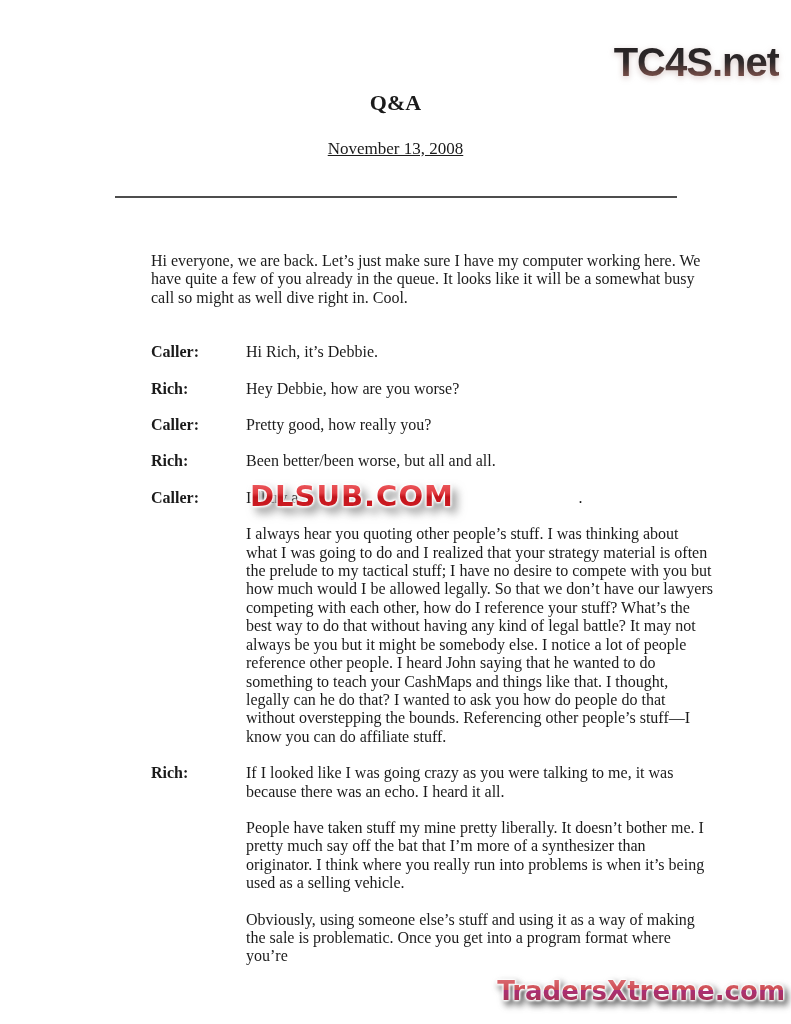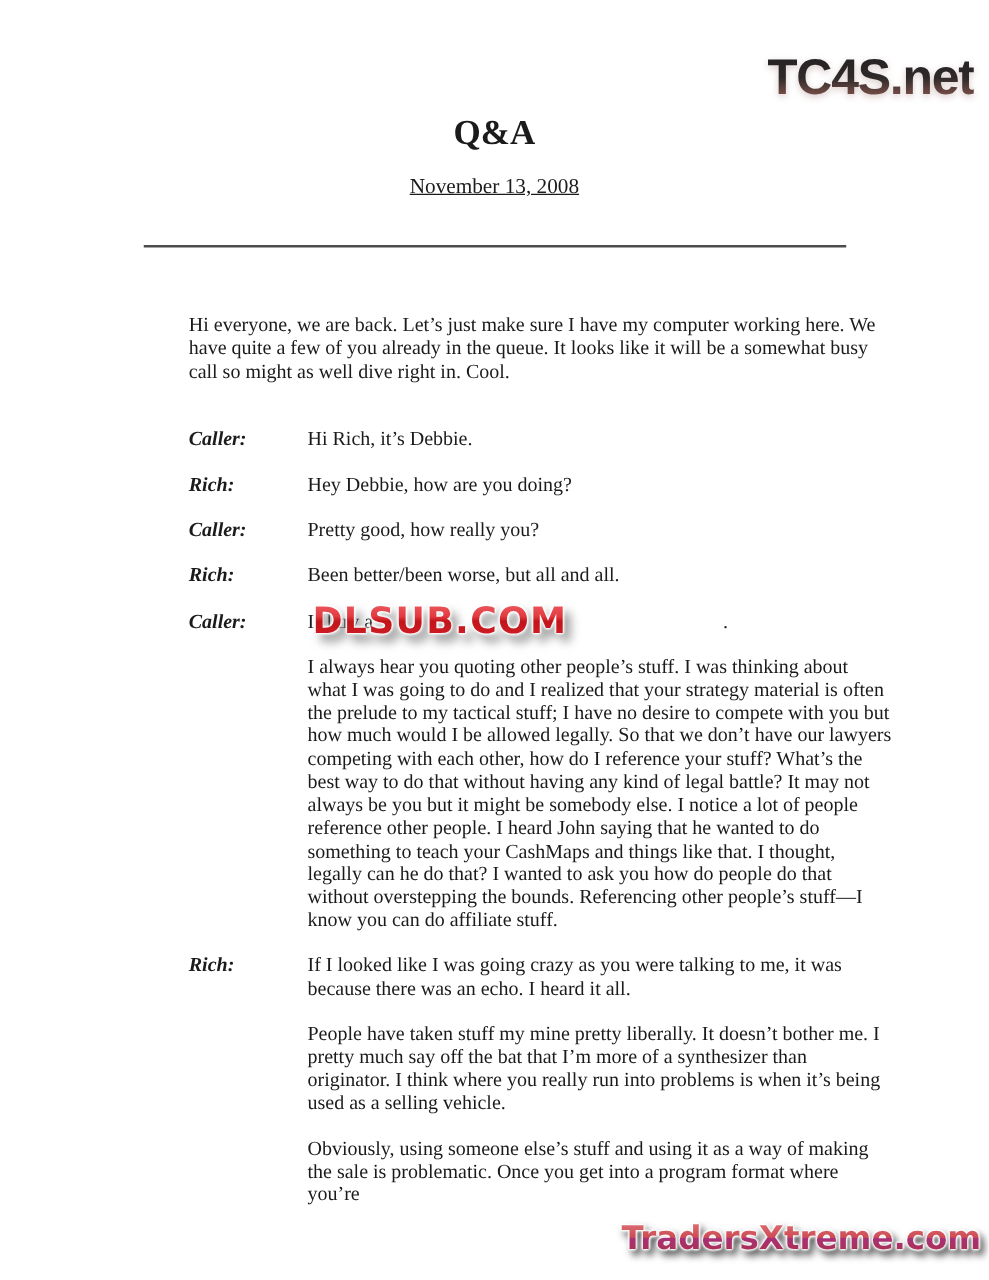--- a/index.html
+++ b/index.html
@@ -18,36 +18,36 @@
     font-family:"Liberation Sans","DejaVu Sans",sans-serif;
     font-weight:bold;font-size:40px;letter-spacing:-1px;line-height:1;
     background:linear-gradient(180deg,#242122 0%,#2e292a 50%,#6f4a45 82%,#97695f 100%);
     -webkit-background-clip:text;background-clip:text;color:transparent;
     filter:drop-shadow(0 2px 3px rgba(140,100,95,0.35));
     margin-top:40px;
   }
 
   .title{
     position:absolute;top:90px;left:0;width:100%;
-    text-align:center;font-size:28px;font-weight:bold;line-height:1.2;
+    text-align:center;font-size:22px;font-weight:bold;line-height:1.2;
   }
   .date{
     position:absolute;top:139px;left:0;width:100%;
     text-align:center;font-size:17px;line-height:1.2;text-decoration:underline;
   }
   .rule{
     position:absolute;top:196px;left:115px;width:562px;height:0;
     border:none;border-top:2px solid #4d4d4d;margin:0;
   }
 
   .content{position:absolute;top:252px;left:115px;width:562px;margin-left:36px;}
   .content p{margin:0 0 18px 0;}
   .dialogue{margin-top:36px;}
   .row{display:flex;}
-  .speaker{flex:0 0 95px;font-weight:bold;font-style:italic;}
+  .speaker{flex:0 0 95px;font-weight:bold;}
   .text{flex:1;max-width:467px;}
   .wm-gap{display:inline-block;width:280px;}
 
   
   .dlsub{
     position:absolute;left:250px;top:482px;
     font-family:"DejaVu Sans","Liberation Sans",sans-serif;
     font-weight:bold;font-size:29px;letter-spacing:1px;line-height:1;
     background:linear-gradient(180deg,#ec5d61 0%,#e23b41 38%,#c2141b 52%,#d21f26 100%);
     -webkit-background-clip:text;background-clip:text;color:transparent;
@@ -86,21 +86,21 @@
       <div class="row">
         <div class="speaker">Caller:</div>
         <div class="text">
           <p>Hi Rich, it’s Debbie.</p>
         </div>
       </div>
 
       <div class="row">
         <div class="speaker">Rich:</div>
         <div class="text">
-          <p>Hey Debbie, how are you doing?</p>
+          <p>Hey Debbie, how are you worse?</p>
         </div>
       </div>
 
       <div class="row">
         <div class="speaker">Caller:</div>
         <div class="text">
           <p>Pretty good, how really you?</p>
         </div>
       </div>
 

